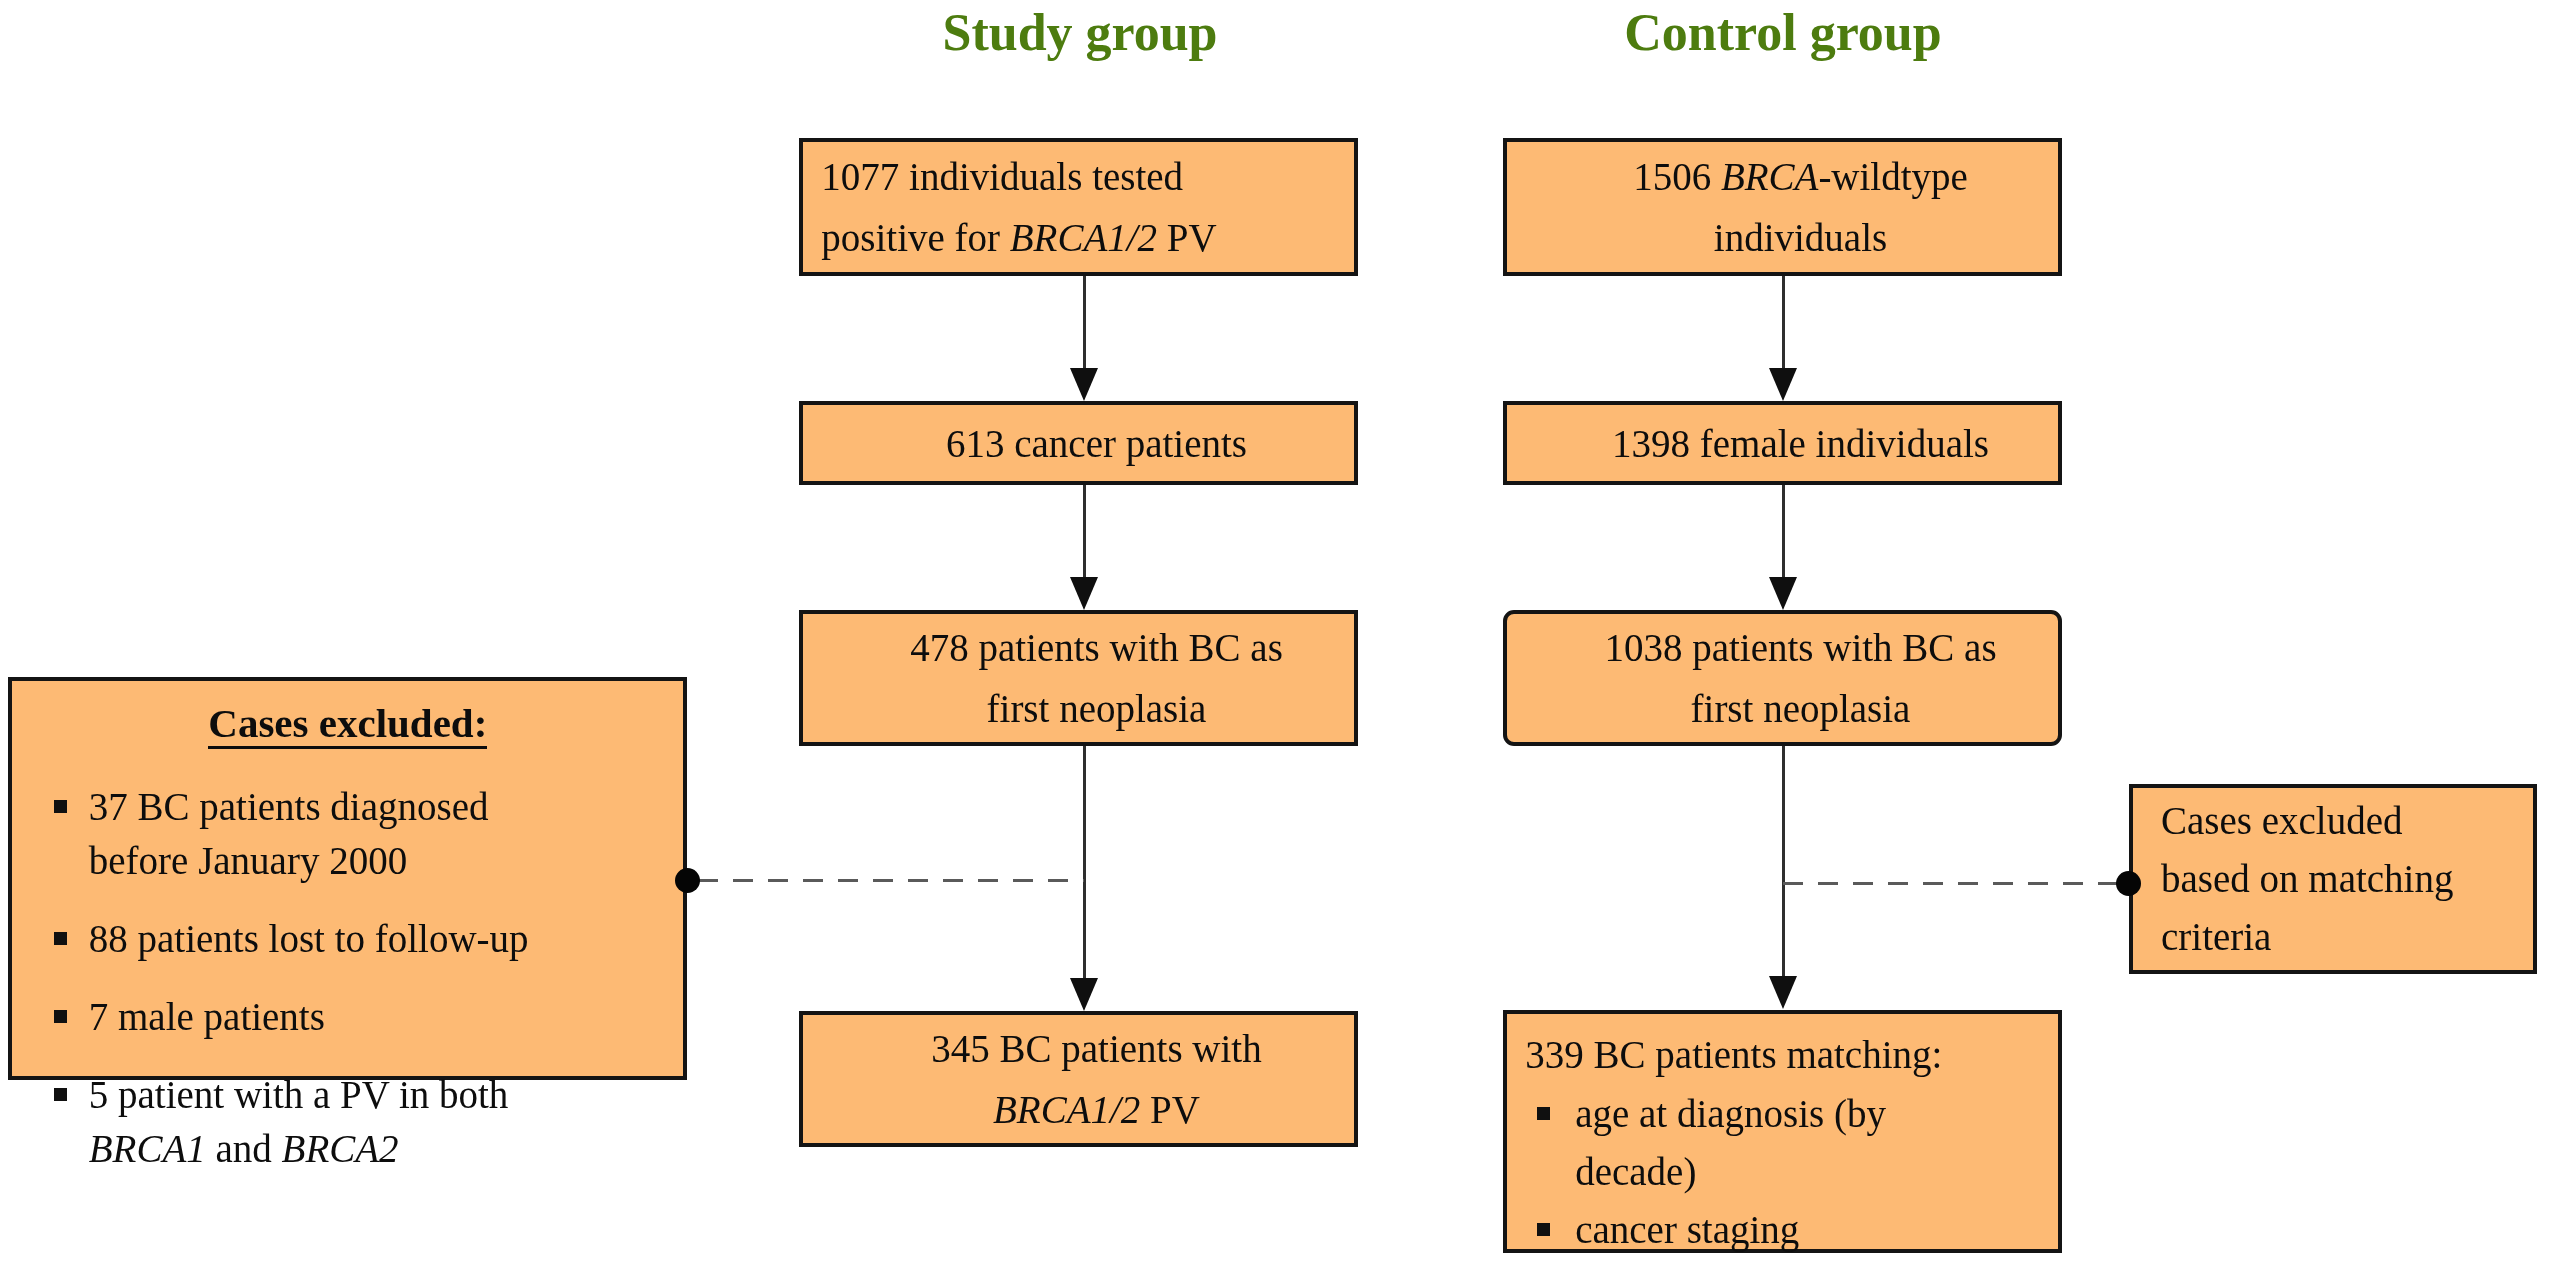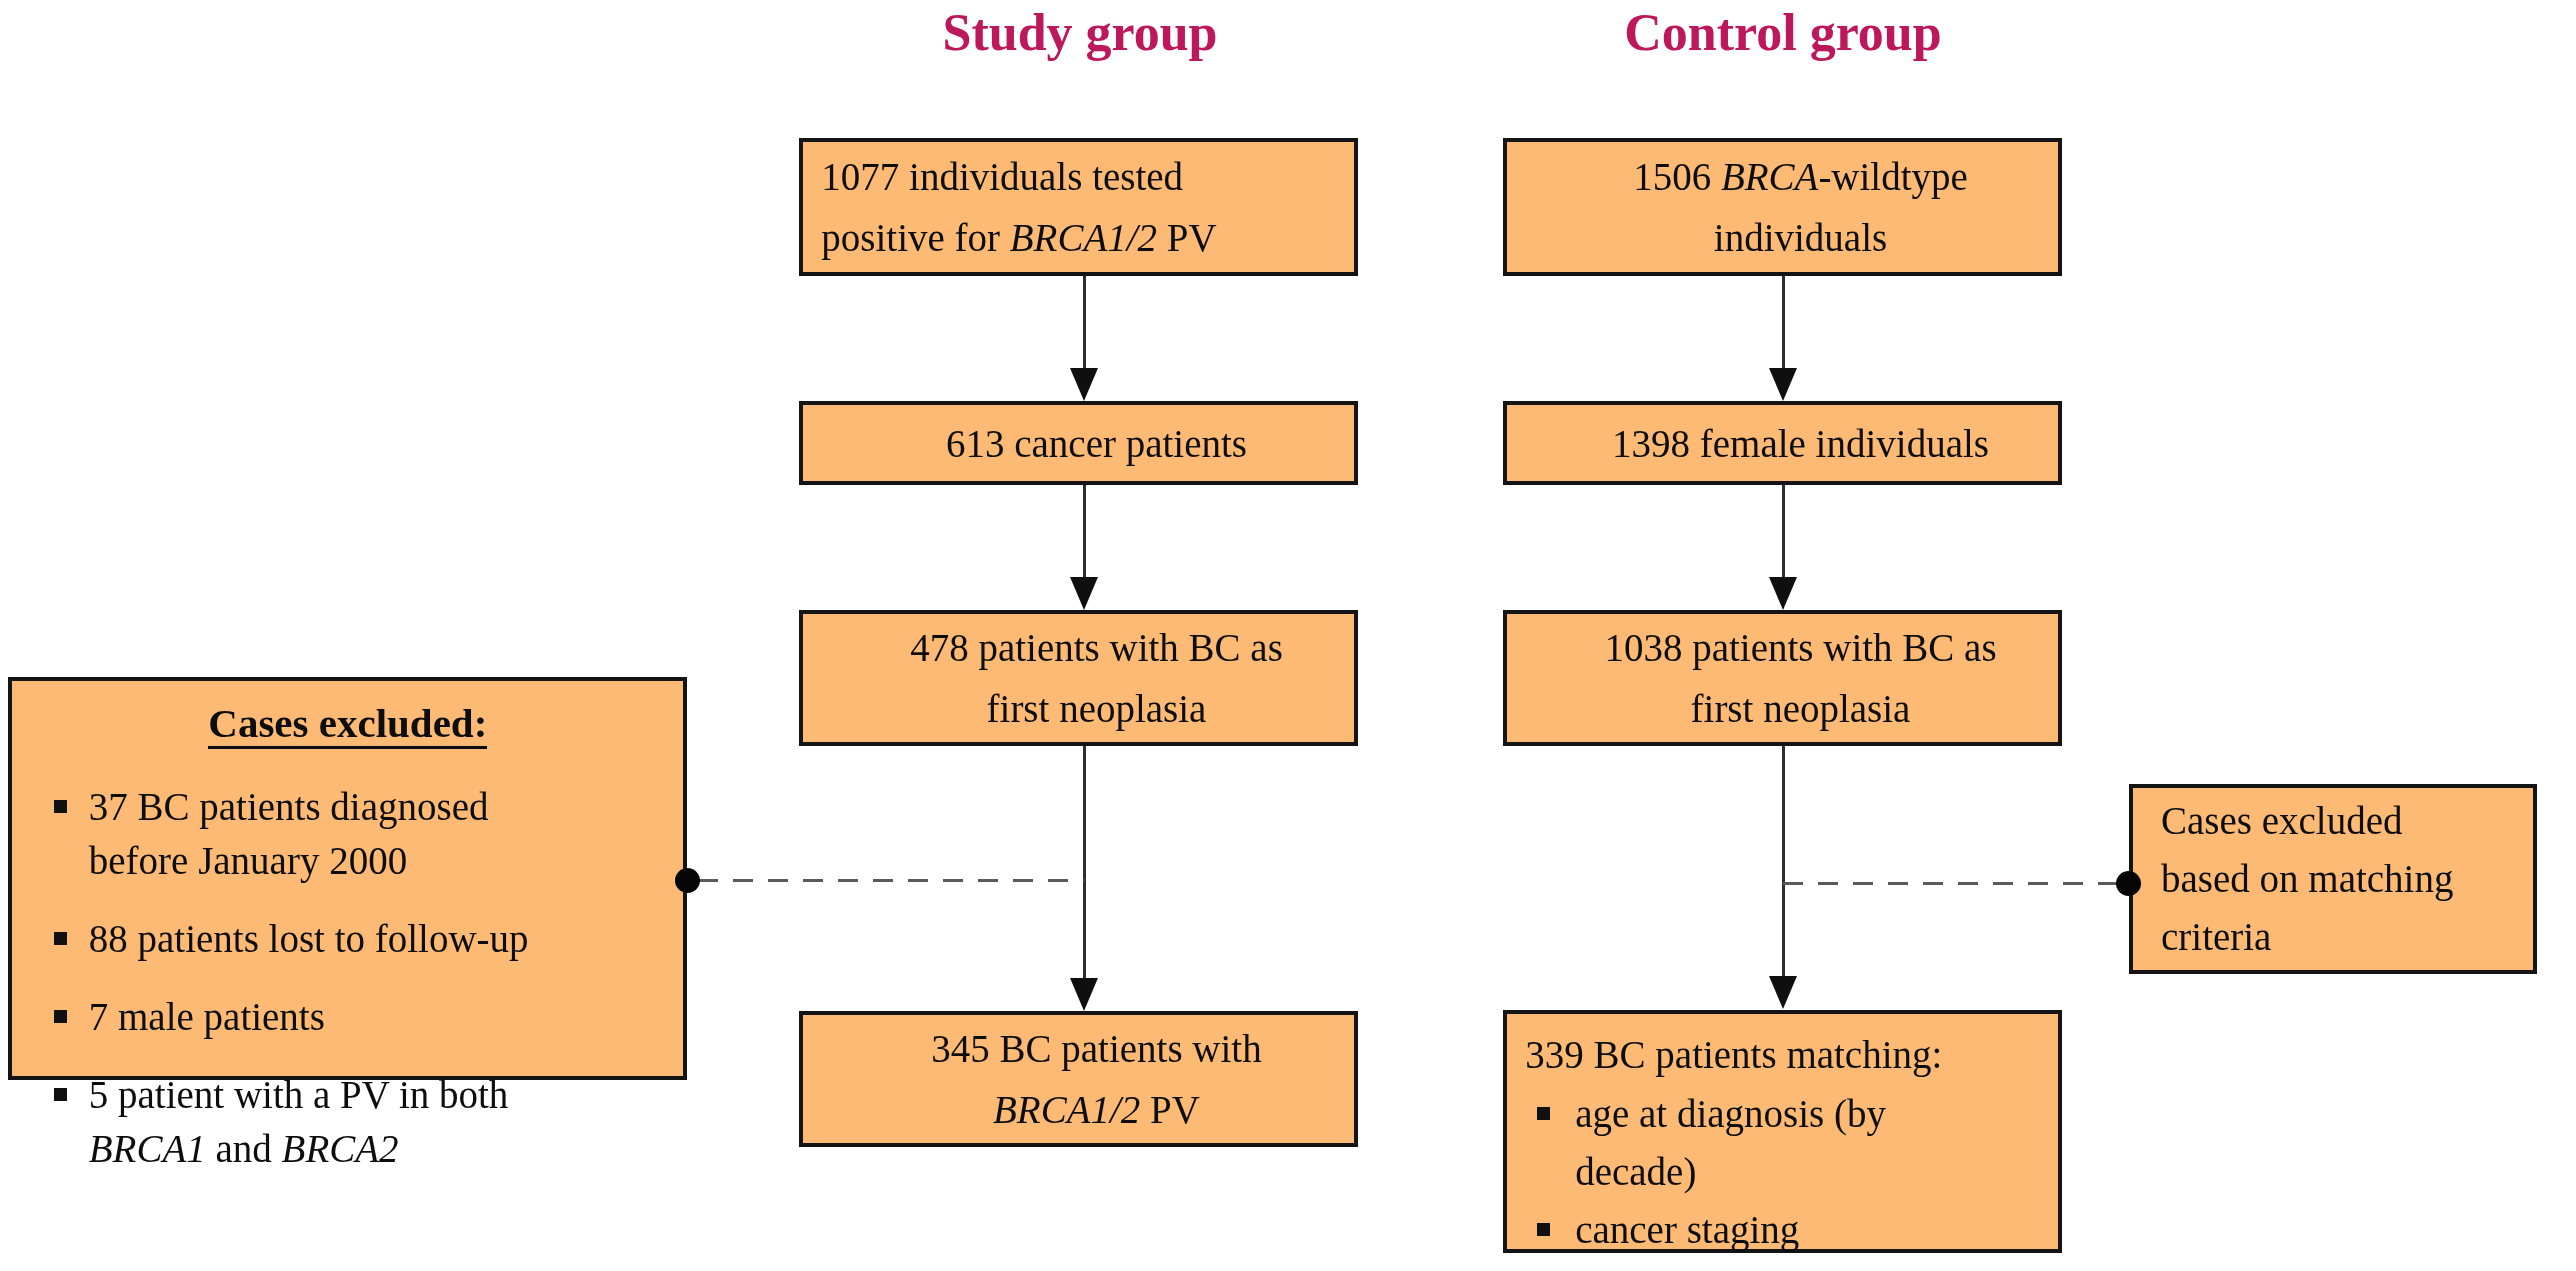--- a/index.html
+++ b/index.html
@@ -9,21 +9,21 @@
     background:#ffffff;
     font-family:"Liberation Serif","DejaVu Serif",serif;
     color:#0d0d0d;
     overflow:hidden;
   }
   .hdr{
     position:absolute;
     font-weight:bold;
     font-size:52px;
     text-align:center;
-    color:#be185d;
+    color:#4d7c0f;
   }
   .box{
     position:absolute;
     box-sizing:border-box;
     border:4.2px solid #141414;
     background:#fdba74;
     font-size:39px;
     line-height:61px;
     display:flex;
     flex-direction:column;
@@ -129,21 +129,21 @@
   <div class="vline" style="left:1782px;top:276px;height:94px;"></div>
   <div class="ah" style="left:1769px;top:368px;"></div>
 
   <div class="box centered" style="left:1503px;top:401px;width:559px;height:84px;">
     <span class="line">1398 female individuals</span>
   </div>
 
   <div class="vline" style="left:1782px;top:485px;height:93px;"></div>
   <div class="ah" style="left:1769px;top:577px;"></div>
 
-  <div class="box centered" style="left:1503px;top:610px;width:559px;height:136px;">
+  <div class="box centered" style="left:1503px;top:610px;width:559px;height:136px;border-radius:11px;">
     <span class="line">1038 patients with BC as</span>
     <span class="line">first neoplasia</span>
   </div>
 
   <div class="vline" style="left:1782px;top:746px;height:232px;"></div>
   <div class="ah" style="left:1769px;top:976px;"></div>
 
   <div class="box lefted cb4" style="left:1503px;top:1010px;width:559px;height:243px;">
     <span class="cb4-title">339 BC patients matching:</span>
     <div class="brow">

